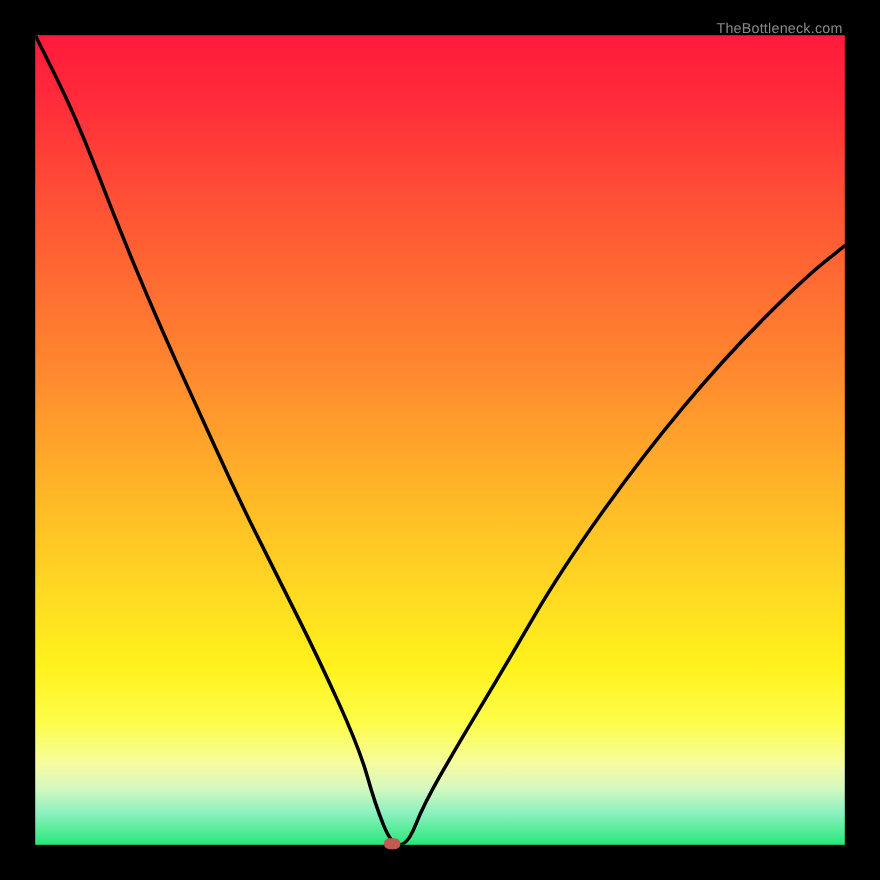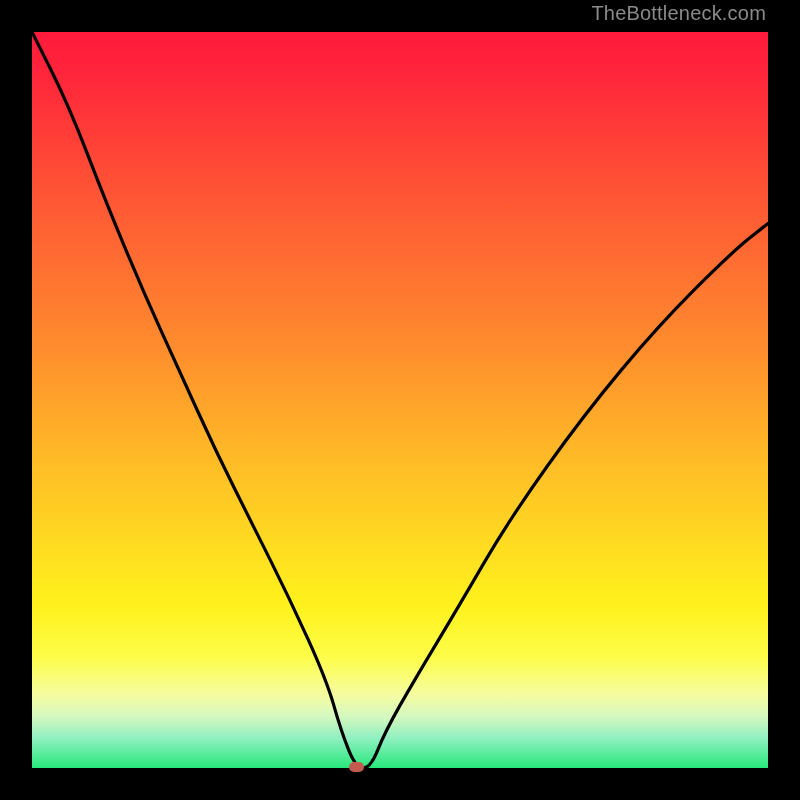--- a/index.html
+++ b/index.html
@@ -35,24 +35,24 @@
       #ffd722 68%,
       #fff21c 78%,
       #fdfd4a 85%,
       #f6fca0 90%,
       #d5f8c0 93%,
       #8ef0c0 96%,
       #27e87a 100%);
   }
   .watermark {
     position: absolute;
-    top: 2px;
+    top: 18px;
     right: 34px;
     color: #8a8a8a;
-    font-size: 20px;
+    font-size: 13px;
     font-weight: 500;
     letter-spacing: 0.2px;
   }
   svg.curve {
     position: absolute;
     top: 0;
     left: 0;
     width: 736px;
     height: 736px;
   }

